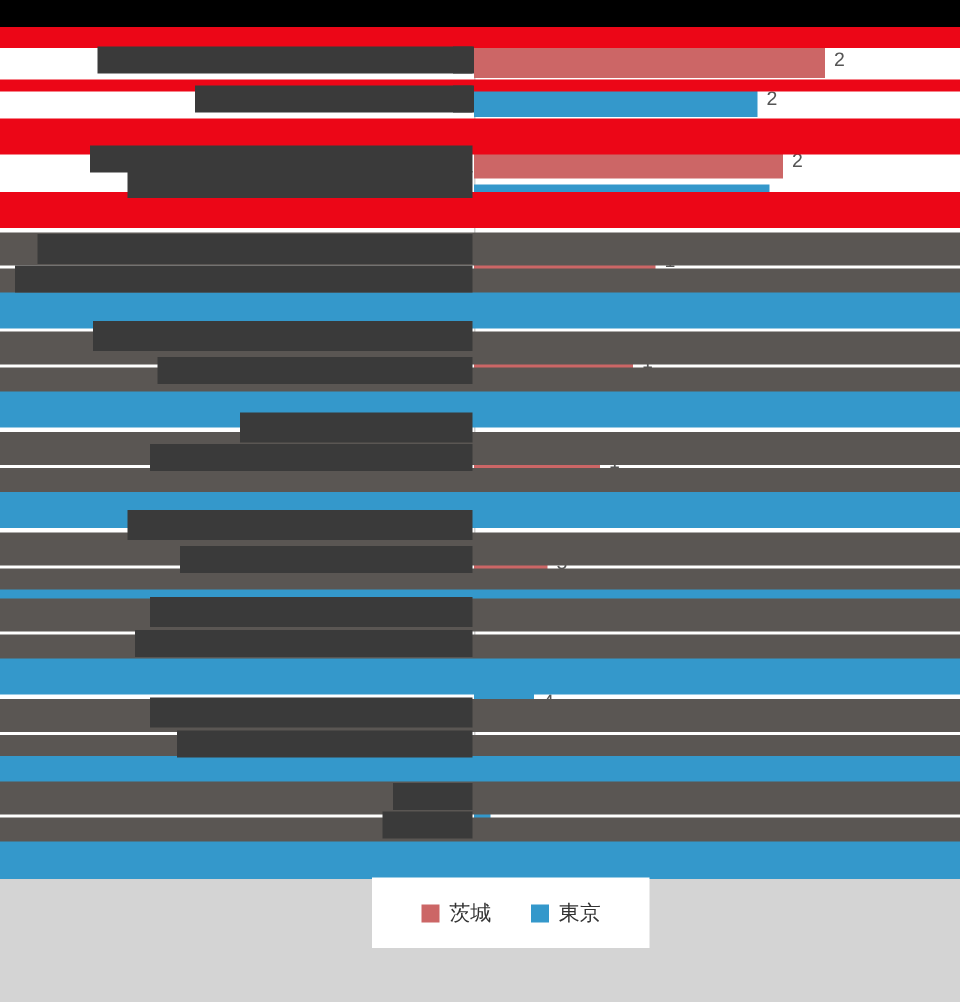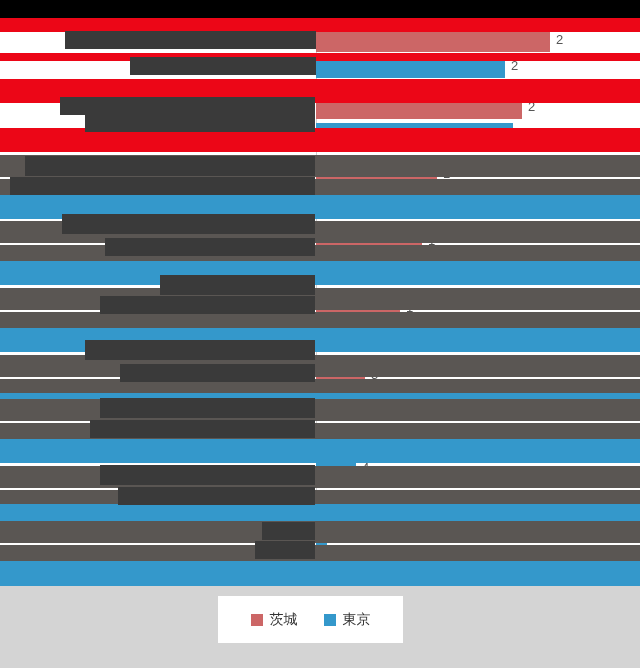--- a/index.html
+++ b/index.html
@@ -32,24 +32,23 @@
   .axis-line{
     position:absolute;left:316px;top:0;width:1px;height:542px;background:#cfcfcf;
   }
   
   .redact{position:absolute;pointer-events:none;}
   .r-red{background:#ec0617;}
   .r-blue{background:#3498cb;}
   .r-gray{background:#5a5653;}
   .r-dark{background:#3a3a3a;}
   .legend{
-    position:absolute;left:218px;top:585px;width:185px;height:47px;
+    position:absolute;left:248px;top:585px;width:185px;height:47px;
     background:#fff;display:flex;align-items:center;justify-content:center;
     gap:26px;
-    margin-top:11px;
   }
   .legend-item{display:flex;align-items:center;gap:7px;}
   .legend-swatch{width:12px;height:12px;display:inline-block;}
   .legend-label{font-size:14px;color:#333;}
 </style>
 </head>
 <body>
 
 <div id="chart-root">
 

